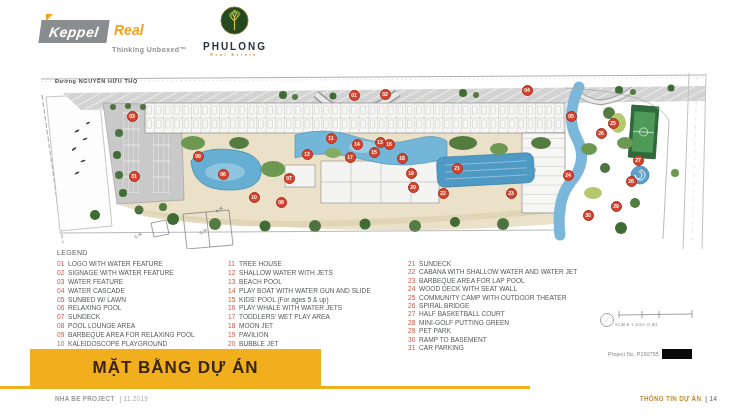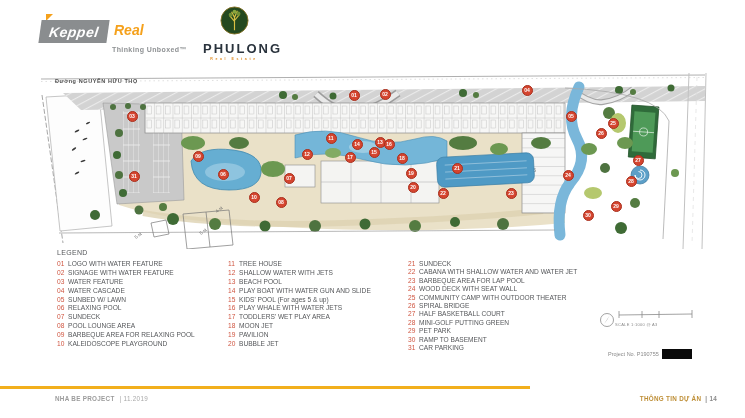--- a/index.html
+++ b/index.html
@@ -9,21 +9,21 @@
   
   .keppel-box{position:absolute;left:40px;top:20px;width:68px;height:23px;background:#8a8d8f;
               transform:skewX(-8deg);display:flex;align-items:center;justify-content:center;}
   .keppel-flag{position:absolute;left:46px;top:14px;width:0;height:0;
                border-left:7px solid #f5a11c;border-bottom:7px solid transparent;}
   .keppel-name{color:#ffffff;font-weight:bold;font-style:italic;font-size:14px;letter-spacing:.5px;}
   .keppel-land{position:absolute;left:114px;top:22px;color:#f5a11c;font-weight:bold;font-style:italic;font-size:14px;}
   .keppel-tagline{position:absolute;left:112px;top:46px;color:#8e9193;font-weight:bold;font-size:7px;letter-spacing:.4px;}
   .phulong{position:absolute;left:203px;top:6px;width:62px;text-align:center;}
   .phulong-emblem{width:29px;height:29px;margin:0 auto;}
-  .phulong-name{margin-top:2px;color:#2a333d;font-weight:bold;font-size:13px;letter-spacing:2px;}
+  .phulong-name{margin-top:2px;color:#2a333d;font-weight:bold;font-size:10px;letter-spacing:2px;}
   .phulong-sub{color:#e08a1e;font-weight:bold;font-size:3.5px;letter-spacing:2.6px;margin-top:1px;}
 
   
   .plan{position:absolute;left:33px;top:73px;width:678px;height:176px;}
   .plan svg{position:absolute;left:0;top:0;}
   .street-label{position:absolute;left:22px;top:5px;font-size:5.5px;font-weight:bold;color:#4e4e4e;letter-spacing:.6px;}
   .marker{position:absolute;width:11px;height:11px;border-radius:50%;background:#d5452f;border:1px solid #a92f1d;
           box-sizing:border-box;color:#fff;font-size:5px;font-weight:bold;display:flex;align-items:center;justify-content:center;}
 
   
@@ -317,20 +317,23 @@
       <div class="legend-item"><span class="ln">25</span><span class="ll">COMMUNITY CAMP WITH OUTDOOR THEATER</span></div>
       <div class="legend-item"><span class="ln">26</span><span class="ll">SPIRAL BRIDGE</span></div>
       <div class="legend-item"><span class="ln">27</span><span class="ll">HALF BASKETBALL COURT</span></div>
       <div class="legend-item"><span class="ln">28</span><span class="ll">MINI-GOLF PUTTING GREEN</span></div>
       <div class="legend-item"><span class="ln">29</span><span class="ll">PET PARK</span></div>
       <div class="legend-item"><span class="ln">30</span><span class="ll">RAMP TO BASEMENT</span></div>
       <div class="legend-item"><span class="ln">31</span><span class="ll">CAR PARKING</span></div>
     </div>
 
   <div class="goldline"></div>
+  <div class="titlebar">
+    <span>MẶT BẰNG DỰ ÁN</span>
+  </div>
 
   <div class="footer-left">
     <span>NHA BE PROJECT</span><span class="date">| 11.2019</span>
   </div>
   <div class="footer-right">
     <span class="sect">THÔNG TIN DỰ ÁN</span><span class="page">| 14</span>
   </div>
 
 </div>
 

